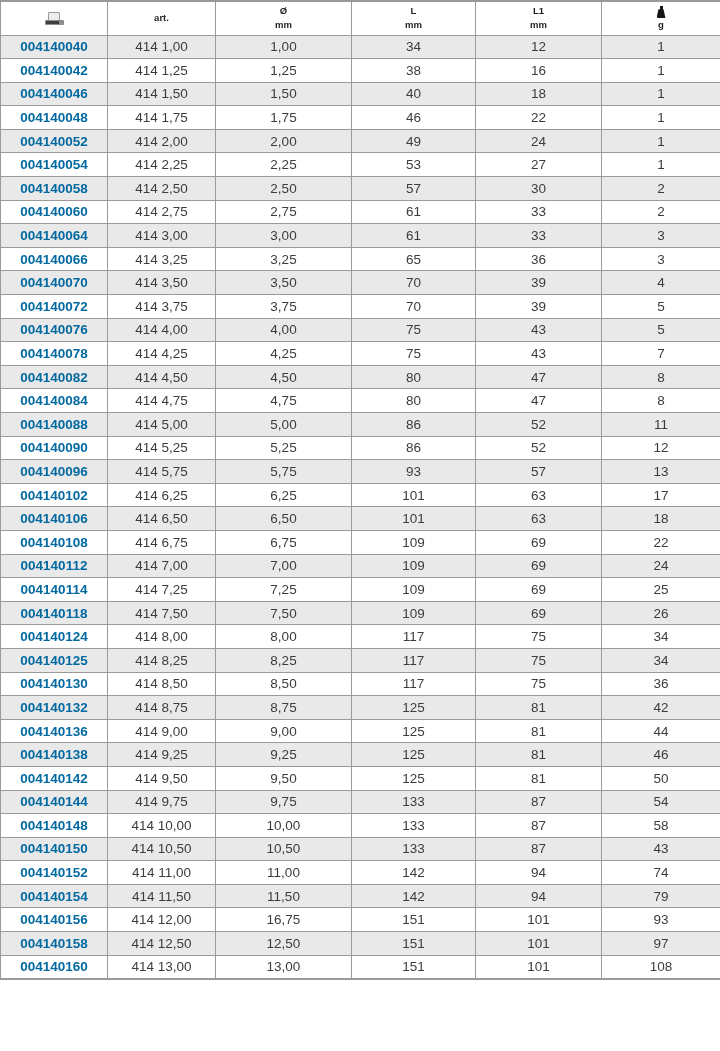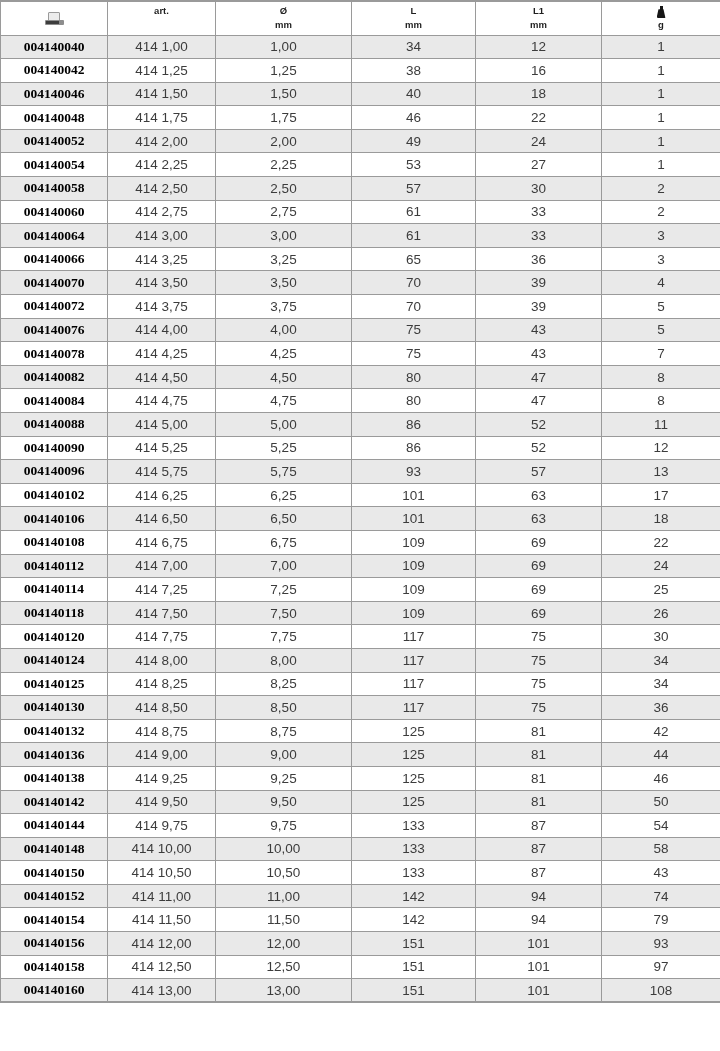--- a/index.html
+++ b/index.html
@@ -22,29 +22,29 @@
     vertical-align: middle;
     padding: 0;
     overflow: hidden;
     white-space: nowrap;
   }
   thead tr { height: 34px; background: #ffffff; }
   tbody tr { height: 23.6px; }
   tbody tr:nth-child(odd)  { background: #e9e9e9; }
   tbody tr:nth-child(even) { background: #ffffff; }
   td { font-size: 13.5px; color: #3c3c3c; font-weight: 400; }
-  td[data-name="ean-cell"] { font-weight: 700; color: #000000; font-family: Liberation Serif, serif; }
+  td[data-name="ean-cell"] { font-weight: 700; color: #0369a1; }
 
   
   .hcol {
     display: flex; flex-direction: column; align-items: center;
     height: 24px; margin: 0 auto;
   }
   .hcol.two    { justify-content: space-between; }
-  .hcol.bottom { justify-content: flex-start; }
+  .hcol.bottom { justify-content: center; }
   .hcol.center { justify-content: center; }
   .hline {
     display: block; font-size: 9.5px; line-height: 10px;
     font-weight: 700; color: #1f1f1f;
   }
 
   
   .barcode-icon { position: relative; display: inline-block; width: 19px; height: 13px; }
   .barcode-icon .screen {
     position: absolute; top: 0; left: 3px; width: 10px; height: 7px;
@@ -324,28 +324,20 @@
       </tr>
       <tr data-name="table-row">
         <td data-name="ean-cell">004140118</td>
         <td data-name="art-cell">414 7,50</td>
         <td data-name="diameter-cell">7,50</td>
         <td data-name="length-cell">109</td>
         <td data-name="length1-cell">69</td>
         <td data-name="weight-cell">26</td>
       </tr>
       <tr data-name="table-row">
-        <td data-name="ean-cell">004140120</td>
-        <td data-name="art-cell">414 7,75</td>
-        <td data-name="diameter-cell">7,75</td>
-        <td data-name="length-cell">117</td>
-        <td data-name="length1-cell">75</td>
-        <td data-name="weight-cell">30</td>
-      </tr>
-      <tr data-name="table-row">
         <td data-name="ean-cell">004140124</td>
         <td data-name="art-cell">414 8,00</td>
         <td data-name="diameter-cell">8,00</td>
         <td data-name="length-cell">117</td>
         <td data-name="length1-cell">75</td>
         <td data-name="weight-cell">34</td>
       </tr>
       <tr data-name="table-row">
         <td data-name="ean-cell">004140125</td>
         <td data-name="art-cell">414 8,25</td>
@@ -430,21 +422,21 @@
         <td data-name="ean-cell">004140154</td>
         <td data-name="art-cell">414 11,50</td>
         <td data-name="diameter-cell">11,50</td>
         <td data-name="length-cell">142</td>
         <td data-name="length1-cell">94</td>
         <td data-name="weight-cell">79</td>
       </tr>
       <tr data-name="table-row">
         <td data-name="ean-cell">004140156</td>
         <td data-name="art-cell">414 12,00</td>
-        <td data-name="diameter-cell">12,00</td>
+        <td data-name="diameter-cell">16,75</td>
         <td data-name="length-cell">151</td>
         <td data-name="length1-cell">101</td>
         <td data-name="weight-cell">93</td>
       </tr>
       <tr data-name="table-row">
         <td data-name="ean-cell">004140158</td>
         <td data-name="art-cell">414 12,50</td>
         <td data-name="diameter-cell">12,50</td>
         <td data-name="length-cell">151</td>
         <td data-name="length1-cell">101</td>

